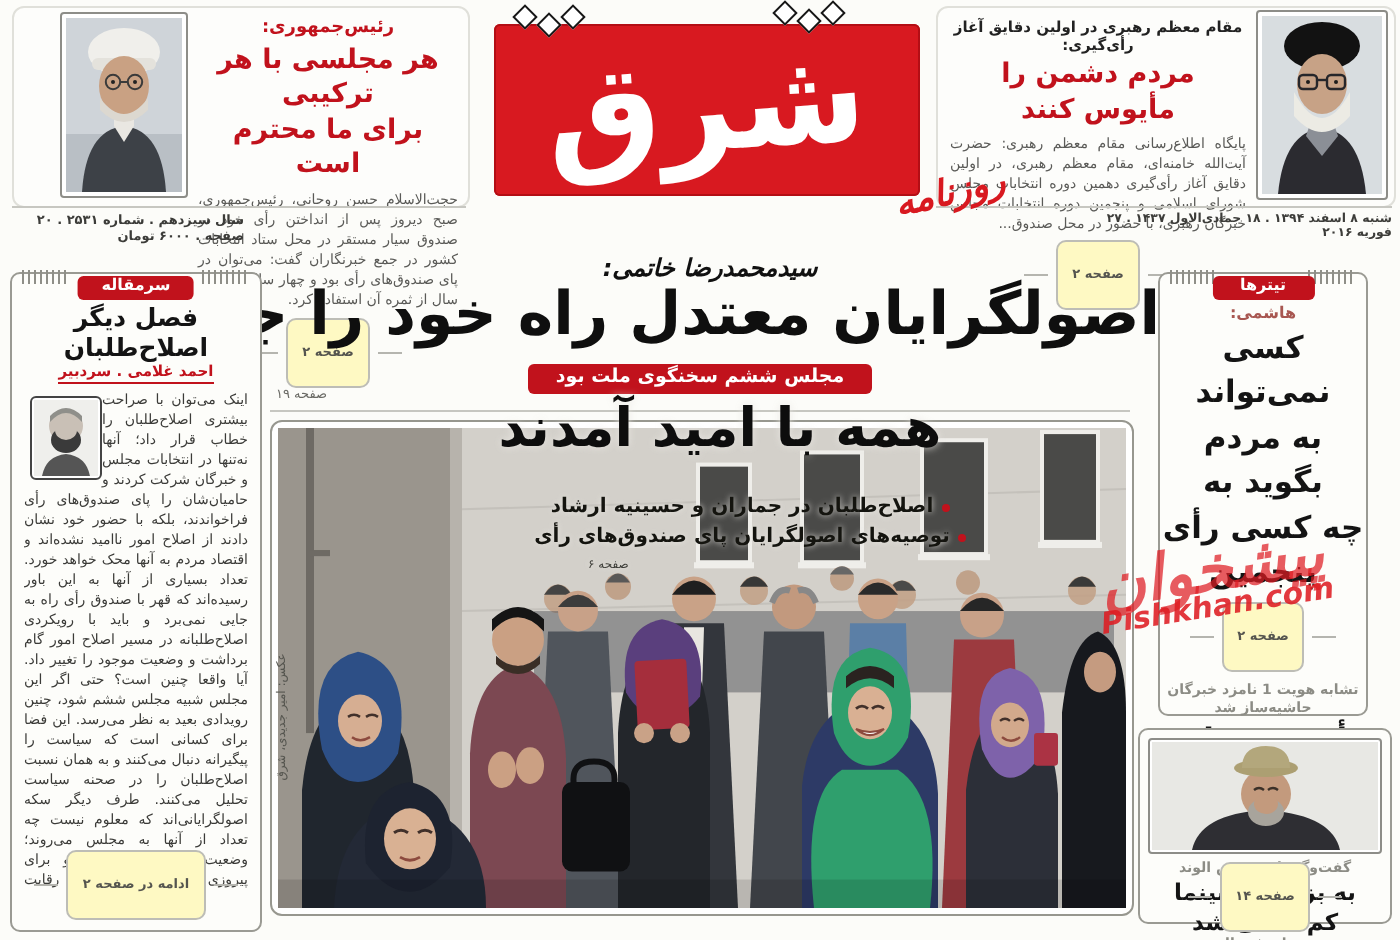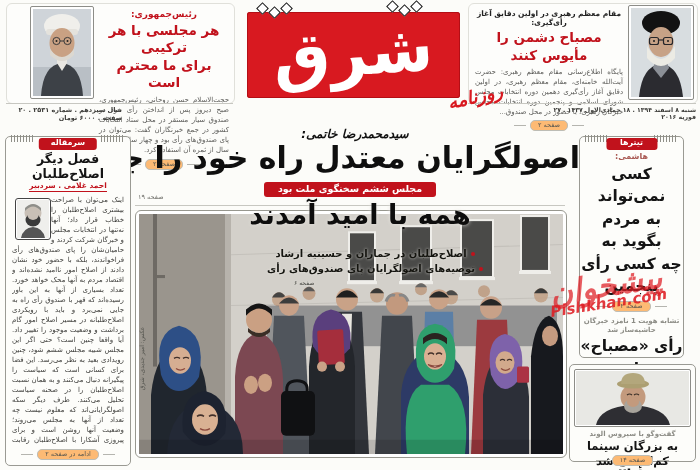--- a/index.html
+++ b/index.html
@@ -26,22 +26,22 @@
   
   .lead-kicker{font-size:12px;font-weight:bold;text-align:center;color:#111;}
   .lead-headline{font-size:30px;font-weight:bold;text-align:center;color:#0f0f0f;white-space:nowrap;letter-spacing:-.5px;}
   .red-badge{display:inline-block;background:#c1121c;color:#fff;font-weight:bold;font-size:9.5px;
              padding:2px 14px 3px;border-radius:3px;line-height:1.1;}
   .badge-row{display:flex;justify-content:center;}
 
   
   .pageref{display:flex;align-items:center;justify-content:center;gap:4px;}
   .pageref .dash{width:12px;height:1px;background:#b5b5af;}
-  .pill{display:inline-block;font-size:6.5px;color:#55554f;background:#fdba74;border:1px solid #bdbdb6;
-        border-radius:5px;padding:0 7px;line-height:9px;font-weight:normal;}
+  .pill{display:inline-block;font-size:6.5px;color:#55554f;background:#fef9c3;border:1px solid #bdbdb6;
+        border-radius:5px;padding:12px 7px;line-height:9px;font-weight:bold;}
 
   
   .main-photo-frame{background:#fff;border:1px solid #97978f;border-radius:6px;padding:3px;box-sizing:content-box;}
   .ps-headline{font-size:27px;font-weight:bold;color:#0d0d0d;text-align:center;text-shadow:0 0 4px rgba(235,233,228,.9);}
   .ps-bullet{display:flex;align-items:center;justify-content:center;gap:4px;font-size:10px;font-weight:bold;color:#14140f;
              line-height:1.45;text-shadow:0 0 3px rgba(235,233,228,.9);}
   .dot{width:4px;height:4px;border-radius:50%;background:#c1121c;flex:0 0 auto;}
   .credit{font-size:6px;color:#55554f;transform:rotate(-90deg);white-space:nowrap;text-align:center;}
 
   
@@ -118,21 +118,21 @@
       <path d="M200 24 C170 66 90 74 16 46" fill="none" stroke="#ffffff" stroke-width="0"></path>
       <text x="106" y="63" text-anchor="middle" font-size="64" font-weight="bold" fill="#ffffff" transform="rotate(-4 106 43)">شرق</text>
     </svg>
     <div class="abs rooz" style="left:185px;top:74px;width:86px;color:#ffffff;text-align:center;">روزنامه</div>
   </div>
 
   <div class="abs top-card" style="left:468px;top:3px;width:228px;height:99px;">
     <div class="abs" style="left:6px;top:5px;width:148px;">
       <div class="tc-kicker" style="font-size:7.5px;color:#222;">مقام معظم رهبری در اولین دقایق آغاز رأی‌گیری:</div>
       <div class="tc-headline">
-        <span style="display:block">مصباح دشمن را</span>
+        <span style="display:block">مردم دشمن را</span>
         <span style="display:block">مأیوس کنند</span>
       </div>
       <div class="tc-body">پایگاه اطلاع‌رسانی مقام معظم رهبری: حضرت آیت‌الله خامنه‌ای، مقام معظم رهبری، در اولین دقایق آغاز رأی‌گیری دهمین دوره انتخابات مجلس شورای اسلامی و پنجمین دوره انتخابات مجلس خبرگان رهبری، با حضور در محل صندوق...</div>
       <div class="pageref" style="margin-top:2px;">
         <span class="dash"></span>
         <span class="pill">صفحه ۲</span>
         <span class="dash"></span>
       </div>
     </div>
   </div>

